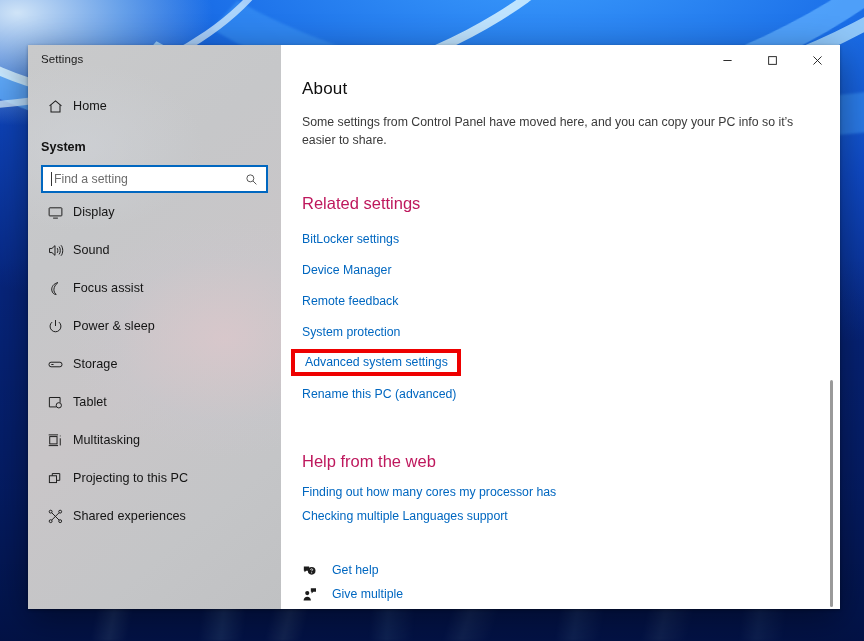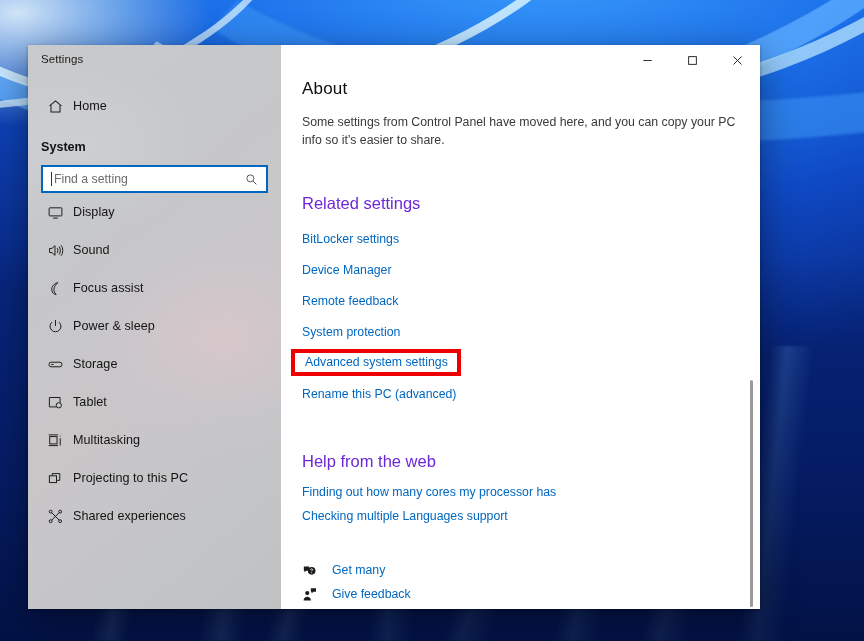--- a/index.html
+++ b/index.html
@@ -91,21 +91,21 @@
   }
   #wall-darken {
     background: linear-gradient(180deg, rgba(0,0,0,0) 40%, rgba(0,10,50,0.38) 76%, rgba(0,6,34,0.62) 100%);
   }
 
   
   #settings-window {
     position: absolute;
     left: 28px;
     top: 45px;
-    width: 732px;
+    width: 812px;
     height: 564px;
     background: #ffffff;
     box-shadow: 0 10px 34px rgba(0,0,0,0.42), 0 1px 3px rgba(0,0,0,0.3);
     display: flex;
     overflow: hidden;
   }
 
   
   #sidebar {
     width: 253px;
@@ -243,21 +243,21 @@
 
   #page-desc {
     font-size: 12.3px;
     color: #3a3a3a;
     line-height: 1.48;
     max-width: 500px;
   }
 
   .sec-title {
     font-size: 16.5px;
-    color: #6d28d9;
+    color: #be185d;
     font-weight: normal;
   }
 
   #related-title { margin-top: 45px; margin-bottom: 10px; }
   #help-title { margin-top: 43px; margin-bottom: 9px; }
 
   .link {
     display: inline-block;
     font-size: 12.3px;
     color: #0067c0;
@@ -518,31 +518,31 @@
         <div id="support-block">
           <div class="support-row">
             <span class="sico">
               <svg width="15" height="15" viewBox="0 0 18 18" fill="none" stroke="currentColor" stroke-width="1.25">
                 <path d="M2.2 4.2h6.4v5.1H5.1L3.0 11.2V9.3H2.2z" fill="currentColor" stroke="none"></path>
                 <circle cx="11.6" cy="9.4" r="4.6" fill="currentColor" stroke="none"></circle>
                 <path d="M10.2 8.2c0-1.5 2.6-1.6 2.6-.2 0 .9-1.2.9-1.2 1.9" stroke="#fff" stroke-width="1.05" fill="none"></path>
                 <circle cx="11.6" cy="11.8" r="0.62" fill="#fff" stroke="none"></circle>
               </svg>
             </span>
-            <a class="link">Get many</a>
+            <a class="link">Get help</a>
           </div>
           <div class="support-row">
             <span class="sico">
               <svg width="15" height="15" viewBox="0 0 18 18" fill="none" stroke="currentColor" stroke-width="1.2">
                 <circle cx="6.3" cy="7.3" r="2.5" fill="currentColor" stroke="none"></circle>
                 <path d="M1.9 16.2c0-3.0 2.0-4.6 4.4-4.6s4.4 1.6 4.4 4.6z" fill="currentColor" stroke="none"></path>
                 <path d="M10.6 1.6h6.2v4.2h-3.1l-2.2 2.0V5.8h-0.9z" fill="currentColor" stroke="none"></path>
               </svg>
             </span>
-            <a class="link">Give feedback</a>
+            <a class="link">Give multiple</a>
           </div>
         </div>
       </div>
 
       <div id="content-scrollbar">
         <div id="content-thumb"></div>
       </div>
 
     </div>
   </div>

